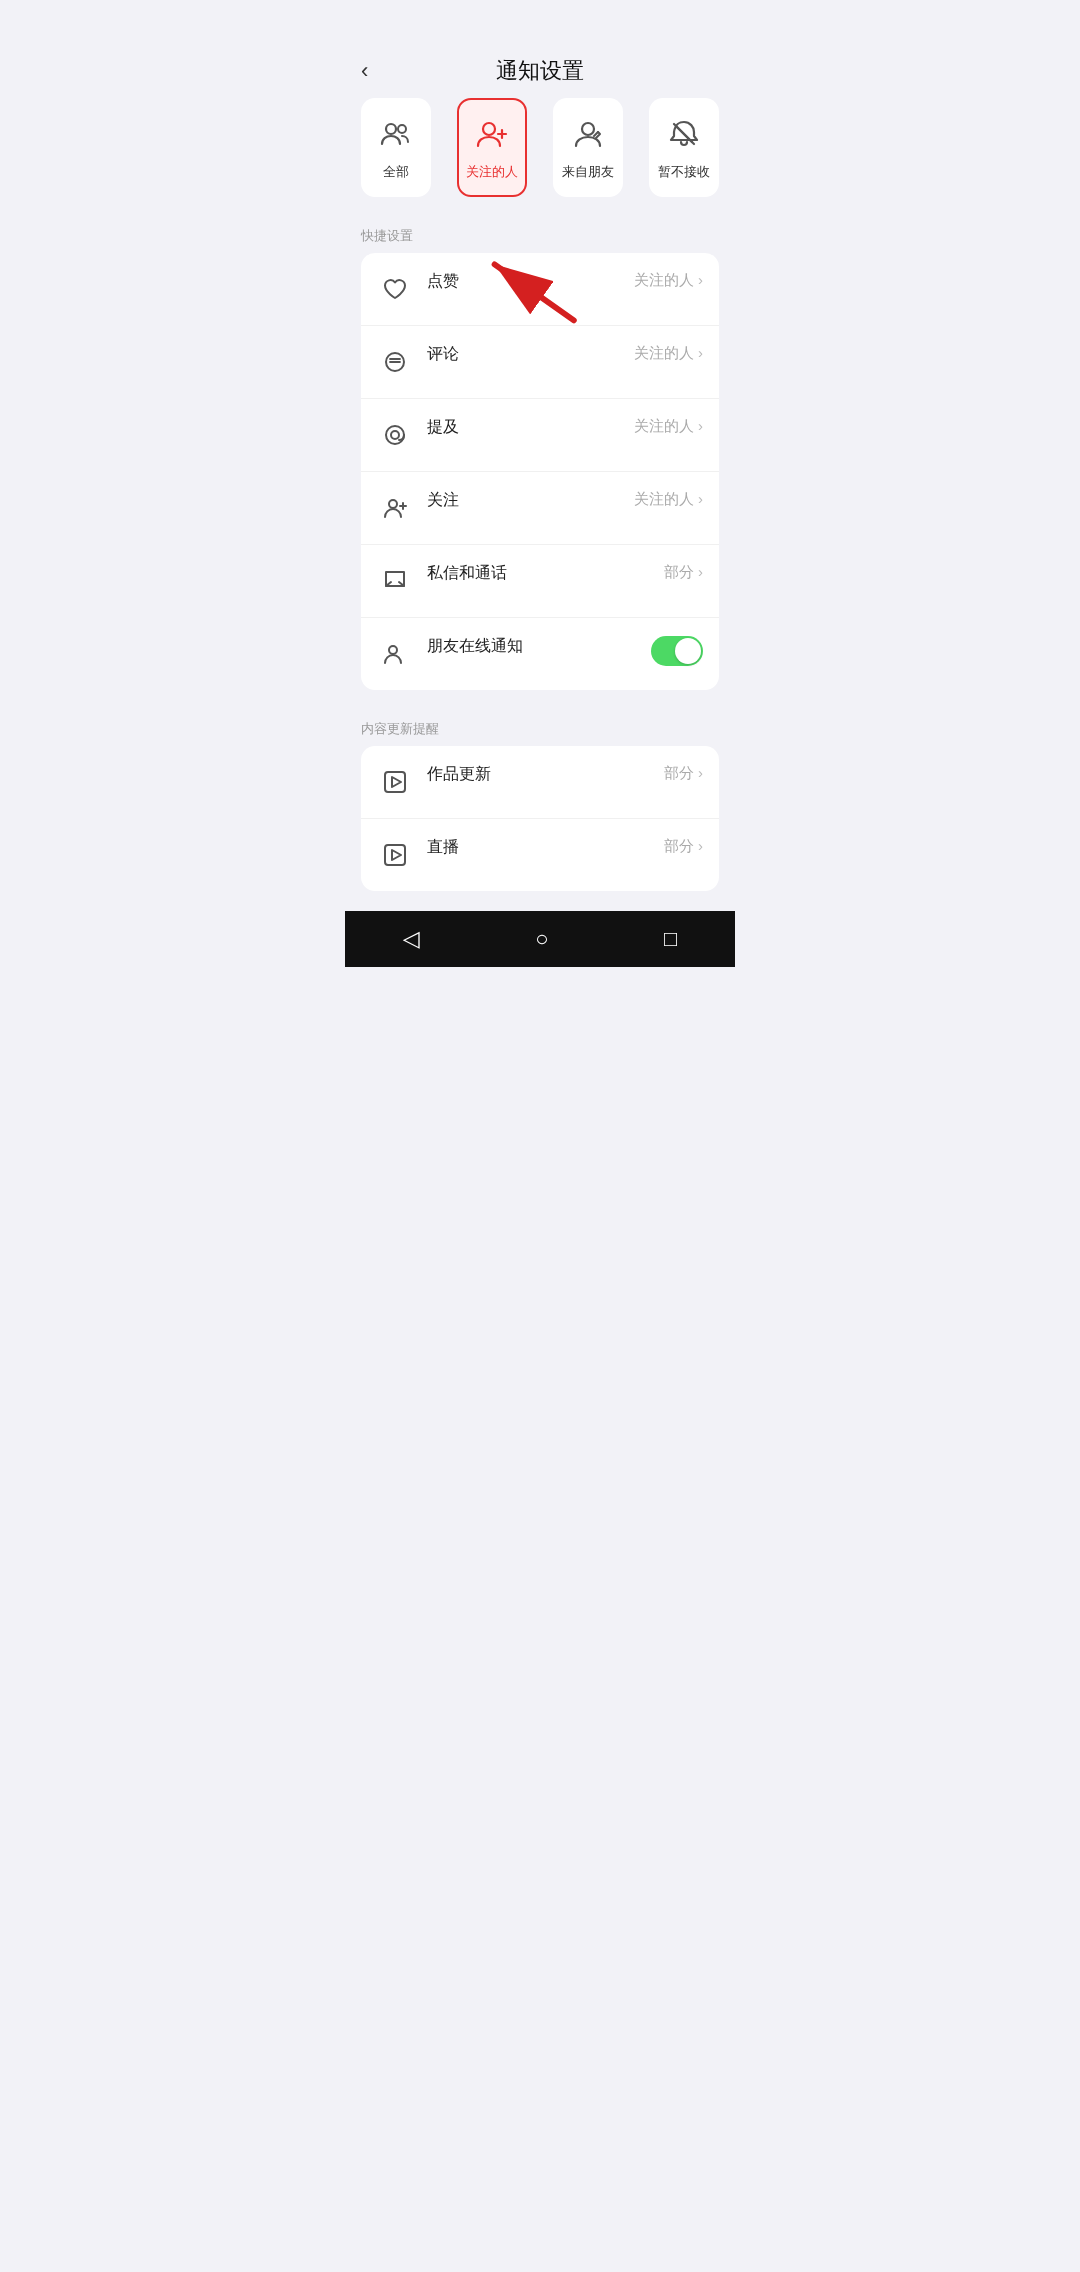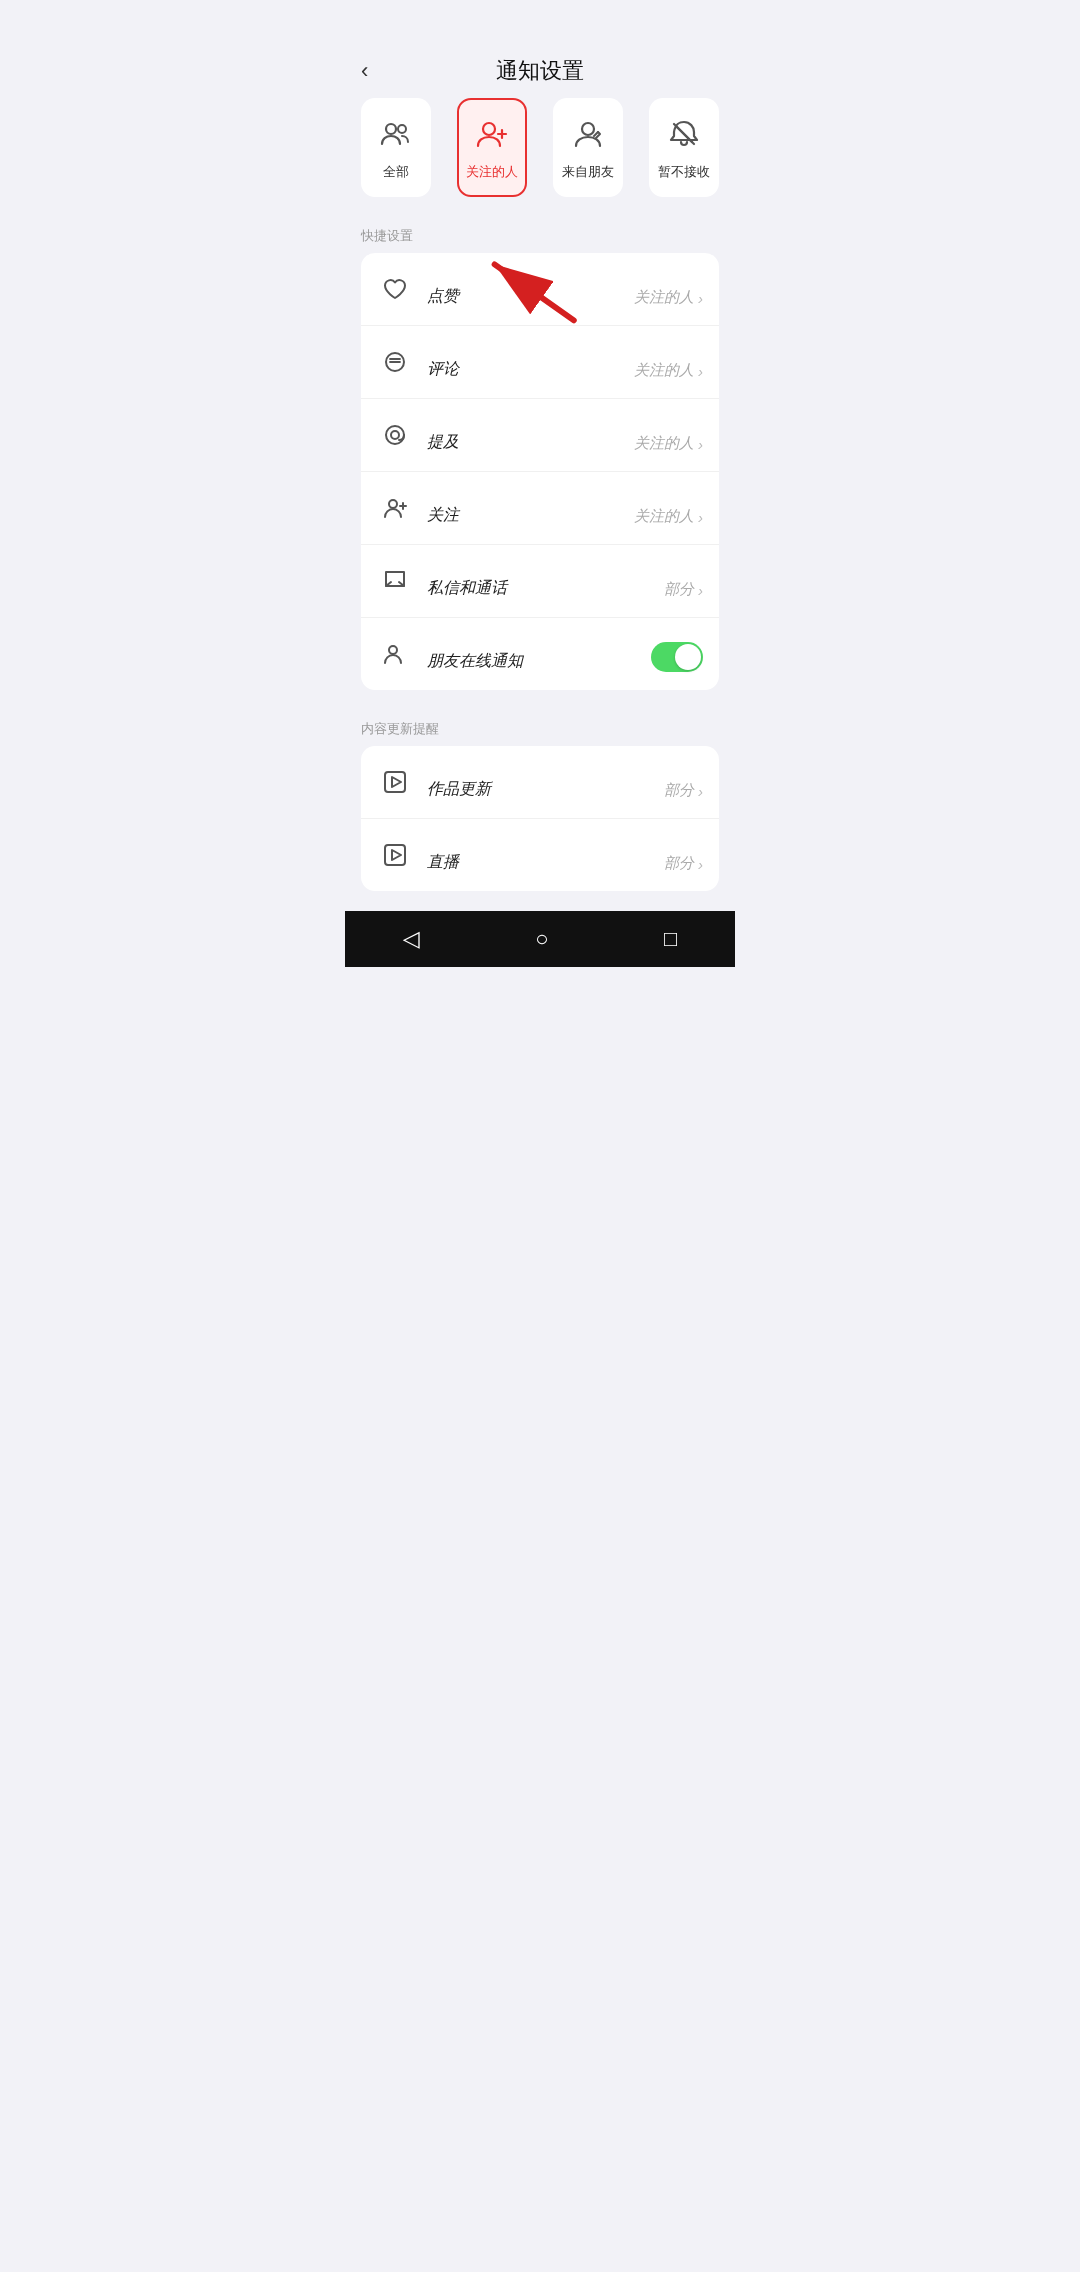--- a/index.html
+++ b/index.html
@@ -98,25 +98,24 @@
     }
     .section-title {
       padding: 14px 16px 8px 16px;
       font-size: 13px;
       color: #999;
     }
 
     
     .list-item {
       display: flex;
-      align-items: flex-end;
+      align-items: flex-start;
       padding: 18px 16px;
       border-bottom: 1px solid #f0f0f0;
       cursor: pointer;
-      font-style: italic;
     }
     .list-item:last-child {
       border-bottom: none;
     }
     .list-item-icon {
       width: 36px;
       height: 36px;
       display: flex;
       align-items: center;
       justify-content: center;

